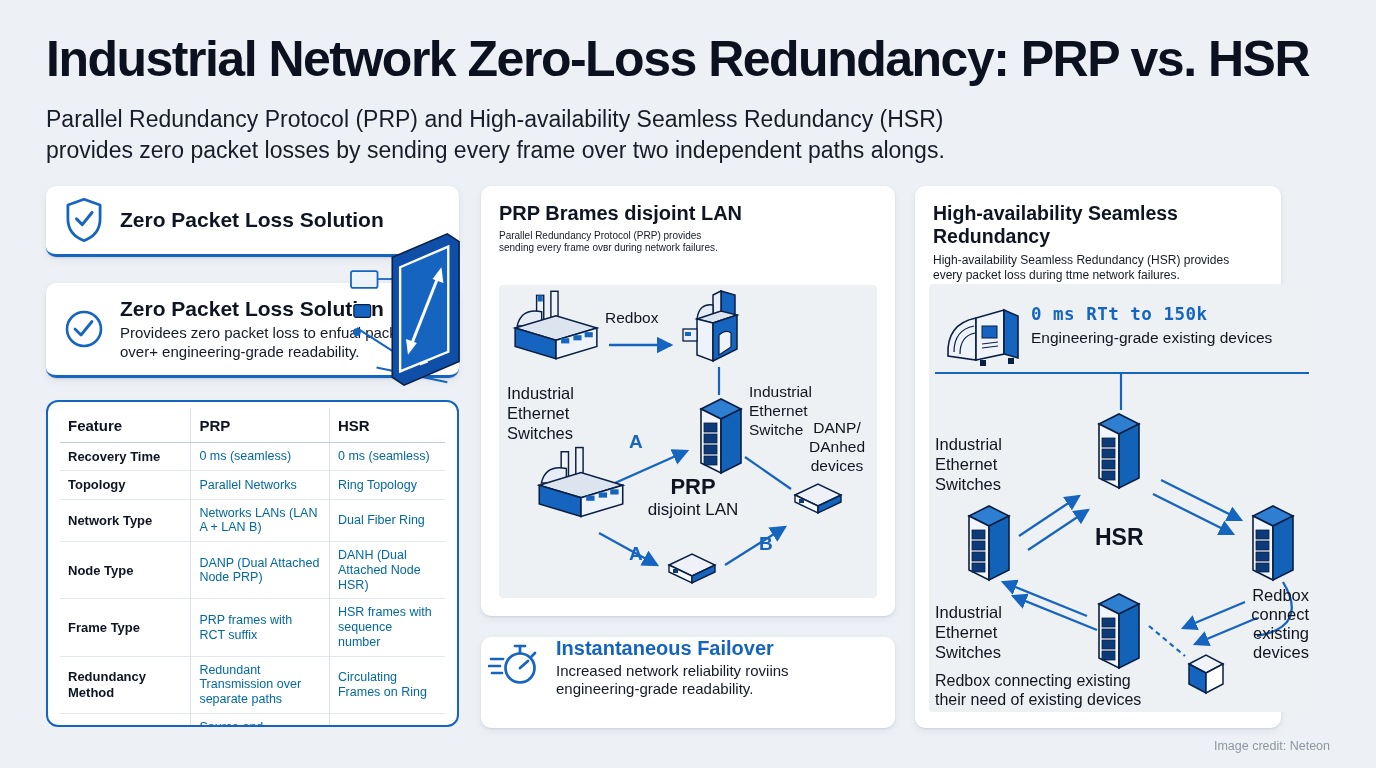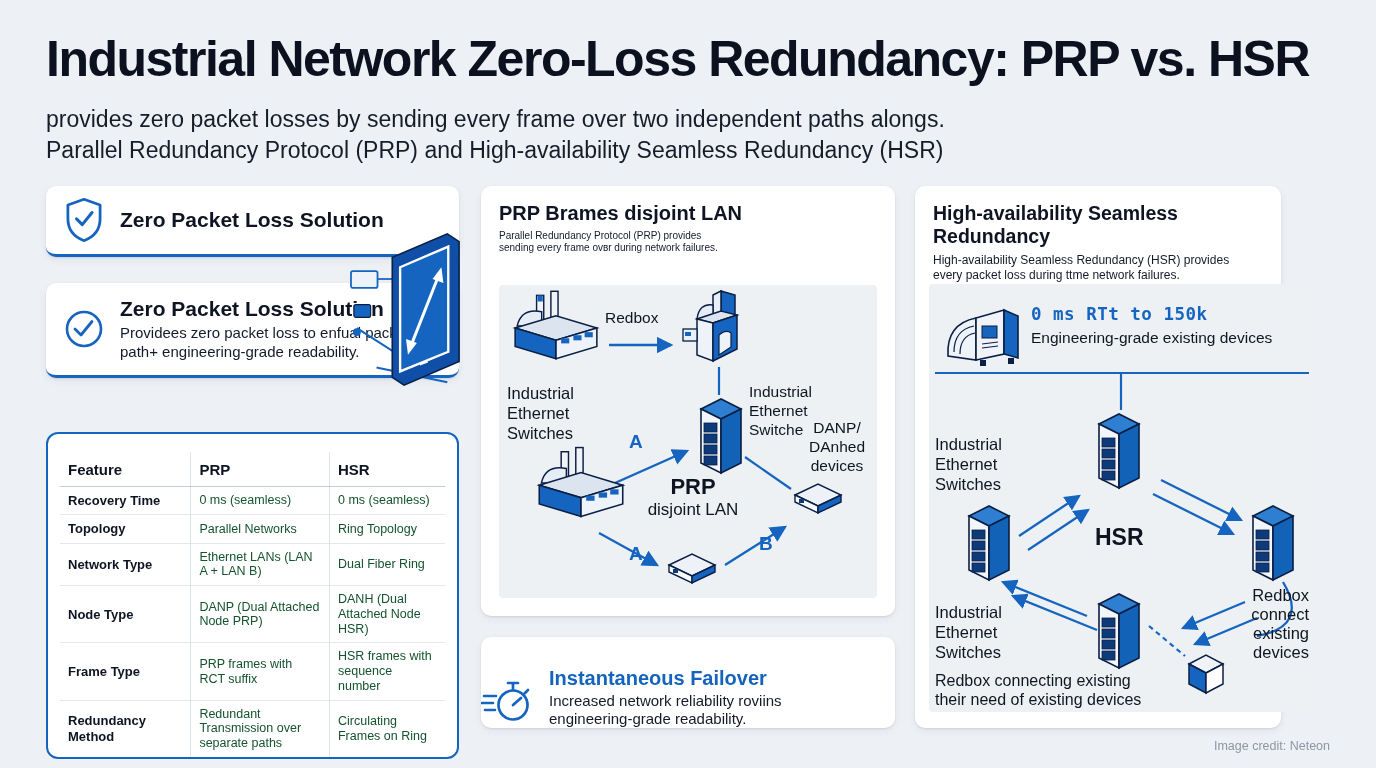--- a/index.html
+++ b/index.html
@@ -12,36 +12,36 @@
   
   .card{position:absolute;background:#fff;border-radius:10px;
         box-shadow:0 1px 2px rgba(15,30,60,.10),0 3px 8px rgba(15,30,60,.06);}
   .blue-underline{border-bottom:3px solid #1565c0;border-bottom-left-radius:10px;border-bottom-right-radius:10px;}
   
   .l-card1{left:46px;top:186px;width:413px;height:71px;display:flex;align-items:center;gap:16px;padding-left:18px;box-sizing:border-box;}
   .l-card2{left:46px;top:283px;width:413px;height:95px;display:flex;align-items:center;gap:14px;padding-left:16px;box-sizing:border-box;}
   .card-title{font-size:21px;font-weight:bold;color:#0e1422;}
   .card-body{font-size:15px;line-height:1.22;color:#141a28;margin-top:3px;}
   .tablet-illu{left:348px;top:222px;width:118px;height:172px;z-index:6;}
-  .l-table{left:46px;top:400px;width:413px;height:327px;background:#fff;border:2px solid #1565c0;border-radius:12px;box-sizing:border-box;padding:18px 12px;overflow:hidden;margin-top:32px;}
+  .l-table{left:46px;top:400px;width:413px;height:327px;background:#fff;border:2px solid #1565c0;border-radius:12px;box-sizing:border-box;padding:6px 12px;overflow:hidden;}
   table.cmp{width:100%;border-collapse:collapse;}
   table.cmp th{font-size:15px;font-weight:bold;text-align:left;padding:9px 8px 8px 8px;color:#0e1422;}
-  table.cmp td{font-size:12.5px;text-align:left;padding:6px 8px;color:#14532d;line-height:1.18;vertical-align:middle;}
+  table.cmp td{font-size:12.5px;text-align:left;padding:6px 8px;color:#0369a1;line-height:1.18;vertical-align:middle;}
   table.cmp td.f{font-size:13px;font-weight:bold;color:#0e1422;}
   table.cmp tr+tr td, table.cmp tr+tr th{border-top:1px solid #e3e8ef;}
   table.cmp thead tr th{border-bottom:1.5px solid #c3cdd9;}
   table.cmp th+th, table.cmp td+td{border-left:1px solid #dde3ea;}
   table.cmp col.c1{width:34%;} table.cmp col.c2{width:36%;} table.cmp col.c3{width:30%;}
   
   .m-card{left:481px;top:186px;width:414px;height:430px;box-sizing:border-box;padding:16px 18px;}
   .m-title{font-size:20px;font-weight:bold;color:#0e1422;}
   .m-desc{font-size:10px;line-height:1.2;color:#141a28;margin-top:5px;}
   .panel{position:absolute;background:#eef1f4;border-radius:4px;}
   .m-panel{left:18px;top:99px;width:378px;height:313px;}
-  .m-failover{left:481px;top:637px;width:414px;height:91px;display:flex;align-items:flex-end;gap:14px;padding-left:0;box-sizing:border-box;}
+  .m-failover{left:481px;top:637px;width:414px;height:91px;display:flex;align-items:flex-start;gap:14px;padding-left:7px;box-sizing:border-box;}
   .fo-title{font-size:20px;font-weight:bold;color:#1464be;}
   .fo-body{font-size:15px;line-height:1.2;color:#141a28;margin-top:2px;}
   
   .r-card{left:915px;top:186px;width:366px;height:542px;box-sizing:border-box;padding:16px 18px;}
   .r-title{font-size:19.5px;font-weight:bold;color:#0e1422;}
   .r-desc{font-size:12px;line-height:1.22;color:#141a28;margin-top:5px;}
   .r-panel{left:14px;top:98px;width:386px;height:428px;}
   
   .lbl{position:absolute;font-size:16.5px;line-height:1.22;color:#10151f;}
   .lbl.small{font-size:15.5px;}
@@ -57,42 +57,42 @@
   .diagram-svg{position:absolute;left:0;top:0;}
   .icon{position:absolute;}
 </style>
 </head>
 <body>
 
 <div class="stage">
 
   <div class="abs title">Industrial Network Zero-Loss Redundancy: PRP vs. HSR</div>
   <div class="abs subtitle">
+    <div>Parallel Redundancy Protocol (PRP) and High-availability Seamless Redundancy (HSR)</div>
     <div>provides zero packet losses by sending every frame over two independent paths alongs.</div>
-    <div>Parallel Redundancy Protocol (PRP) and High-availability Seamless Redundancy (HSR)</div>
   </div>
 
   <div class="card l-card1 blue-underline">
     <svg class="shield" width="40" height="46" viewBox="0 0 34 40">
       <path d="M17,2 L31,7 V19 C31,29 25,35 17,38 C9,35 3,29 3,19 V7 Z" fill="#fff" stroke="#1565c0" stroke-width="2.4" stroke-linejoin="round"></path>
       <path d="M10.5,19 L15.5,24 L24,13.5" fill="none" stroke="#1565c0" stroke-width="2.6" stroke-linecap="round" stroke-linejoin="round"></path>
     </svg>
     <div class="card-title">Zero Packet Loss Solution</div>
   </div>
 
   <div class="card l-card2 blue-underline">
     <svg width="44" height="44" viewBox="0 0 44 44">
       <circle cx="22" cy="22" r="17" fill="#fff" stroke="#1565c0" stroke-width="2.6"></circle>
       <path d="M13,22 L19,28 L30,14.5" fill="none" stroke="#1565c0" stroke-width="2.8" stroke-linecap="round" stroke-linejoin="round"></path>
     </svg>
     <div>
       <div class="card-title">Zero Packet Loss Solution</div>
       <div class="card-body">
         <div>Providees zero packet loss to enfual packet</div>
-        <div>path+ engineering-grade readability.</div>
+        <div>over+ engineering-grade readability.</div>
       </div>
     </div>
   </div>
 
   <svg class="abs tablet-illu" viewBox="0 0 118 175">
     <line x1="8" y1="108" x2="58" y2="140" stroke="#1565c0" stroke-width="2"></line>
     <line x1="28" y1="148" x2="100" y2="163" stroke="#1565c0" stroke-width="2"></line>
     <rect x="2" y="50" width="27" height="17" rx="2" fill="#eef3f9" stroke="#1565c0" stroke-width="1.8"></rect>
     <line x1="29" y1="58" x2="46" y2="58" stroke="#1565c0" stroke-width="1.8"></line>
     <rect x="5" y="84" width="17" height="13" rx="2" fill="#1565c0" stroke="#0a1f44" stroke-width="1.2"></rect>
@@ -125,21 +125,21 @@
           <td>0 ms (seamless)</td>
           <td>0 ms (seamless)</td>
         </tr>
         <tr>
           <td class="f">Topology</td>
           <td>Parallel Networks</td>
           <td>Ring Topology</td>
         </tr>
         <tr>
           <td class="f">Network Type</td>
-          <td>Ethernet LANs (LAN A + LAN B)</td>
+          <td>Networks LANs (LAN A + LAN B)</td>
           <td>Dual Fiber Ring</td>
         </tr>
         <tr>
           <td class="f">Node Type</td>
           <td>DANP (Dual Attached Node PRP)</td>
           <td>DANH (Dual Attached Node HSR)</td>
         </tr>
         <tr>
           <td class="f">Frame Type</td>
           <td>PRP frames with RCT suffix</td>

